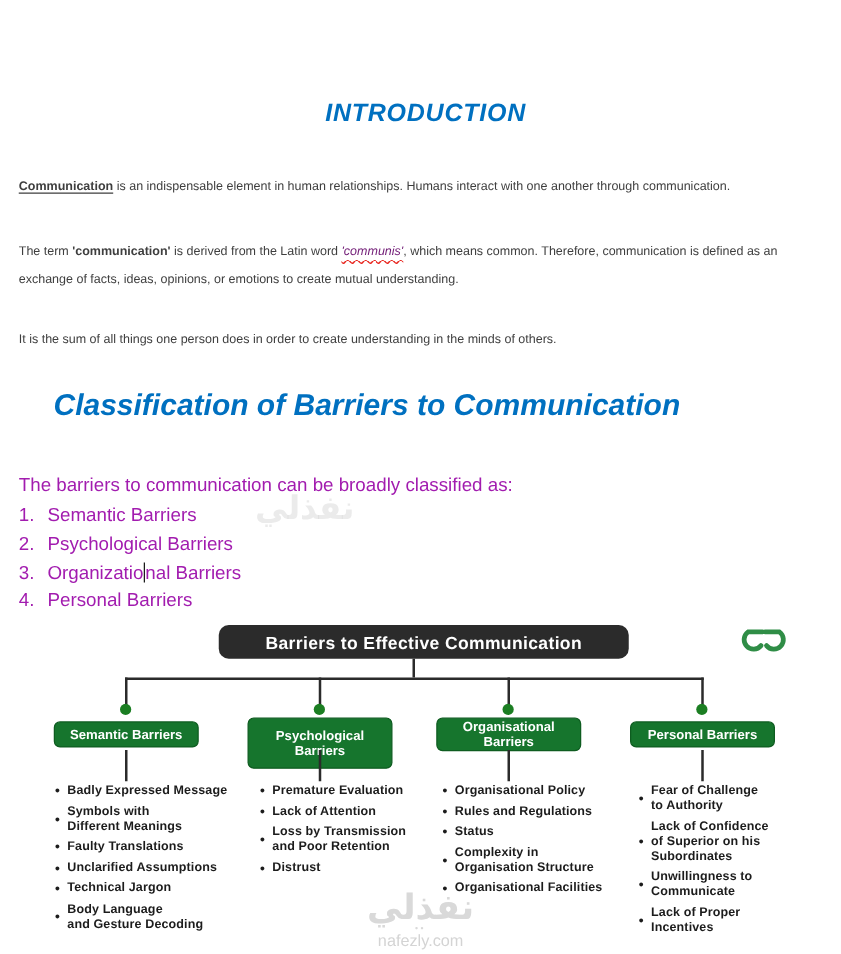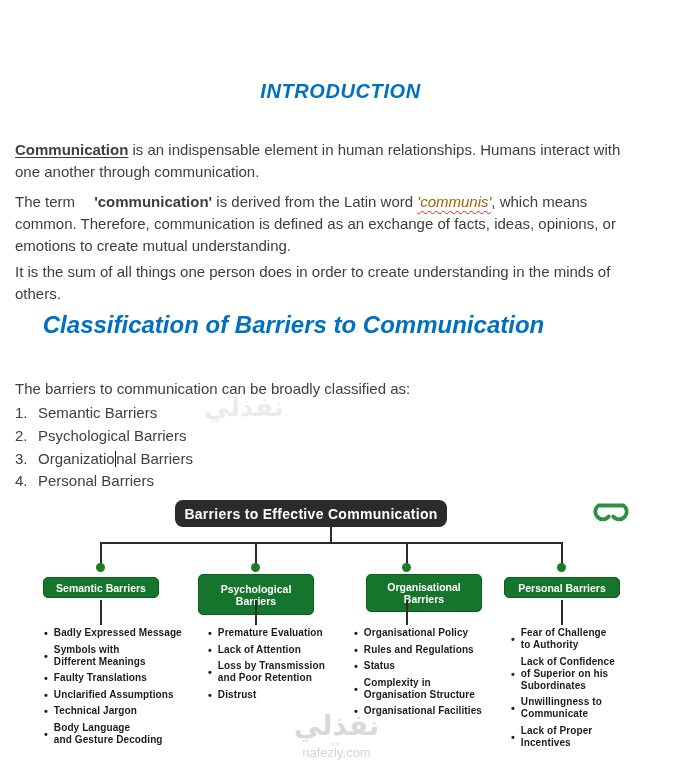--- a/index.html
+++ b/index.html
@@ -17,65 +17,65 @@
     font-family:"DejaVu Sans",sans-serif;font-size:26px;font-weight:bold;
     color:rgba(130,130,130,0.16);letter-spacing:6px;
   }
   
   .intro-title{
     position:absolute;top:76px;left:0;width:673px;margin:4px;text-align:center;
     font-size:20px;font-weight:bold;font-style:italic;letter-spacing:.6px;color:#0070C0;z-index:1;
   }
   .body-par{
     position:absolute;left:15px;width:622px;margin:0;z-index:1;
-    font-size:15px;line-height:22px;color:#3e3e3e;
+    font-size:10px;line-height:22px;color:#3e3e3e;
   }
   .p1{top:139px}.p2{top:191px}.p3{top:261px}
   .lead-underline{font-weight:bold;text-decoration:underline;text-underline-offset:2px;}
-  .term-bold{font-weight:bold;margin-left:15px;}
+  .term-bold{font-weight:bold;}
   .latin{
-    color:#a16207;font-style:italic;
+    color:#701a75;font-style:italic;
     text-decoration-line:underline;text-decoration-style:wavy;
     text-decoration-color:#e8261f;text-decoration-thickness:1px;text-underline-offset:3px;
   }
   .class-title{
     position:absolute;top:311px;left:0;width:587px;margin:0;text-align:center;
     font-size:24px;font-weight:bold;font-style:italic;color:#0070C0;z-index:1;
   }
-  .list-block{position:absolute;top:378px;left:15px;width:640px;z-index:1;color:#404040;font-size:15px;}
+  .list-block{position:absolute;top:378px;left:15px;width:640px;z-index:1;color:#a21caf;font-size:15px;}
   .list-lead{line-height:22px;margin-bottom:2px;}
   .num-list{margin:0;padding:0;list-style:none;}
   .num-row{display:flex;line-height:22.8px;}
   .num{width:23px;flex:0 0 23px;}
   .caret{display:inline-block;width:1.5px;height:16px;background:#1a1a1a;vertical-align:-3px;}
   
   .diagram{position:absolute;top:490px;left:0;width:673px;height:273px;z-index:1;}
   .dg-title{
-    position:absolute;left:175px;top:10px;width:272px;height:27px;
+    position:absolute;left:175px;top:10px;width:328px;height:27px;
     background:#2b2b2b;border-radius:8px;color:#ffffff;
     display:flex;align-items:center;justify-content:center;
     font-size:14px;font-weight:bold;letter-spacing:.3px;
   }
   .dg-logo{position:absolute;left:588px;top:7px;width:46px;height:29px;}
   .ln{position:absolute;background:#2b2b2b;}
   .stem-root{left:330px;top:37px;width:2px;height:15px;}
   .hline{left:100px;top:52px;width:463px;height:2px;}
   .drop{top:52px;width:2px;height:23px;}
   .stem2{top:110px;width:2px;height:25px;}
   .cx0{left:100px}.cx1{left:255px}.cx2{left:406px}.cx3{left:561px}
   .dot{position:absolute;top:73px;width:9px;height:9px;border-radius:50%;background:#1b7e22;}
   .dot0{left:96px}.dot1{left:251px}.dot2{left:402px}.dot3{left:557px}
   .gbox{
     position:absolute;width:116px;background:#16752d;border:1px solid #0e5c20;border-radius:5px;
     color:#fff;font-weight:bold;font-size:10.5px;line-height:12px;text-align:center;
     display:flex;align-items:center;justify-content:center;white-space:pre-line;box-sizing:border-box;
   }
   .gb0{left:43px;top:87px;height:21px;}
   .gb1{left:198px;top:84px;height:41px;}
-  .gb2{left:366px;top:84px;height:38px;}
+  .gb2{left:349px;top:84px;height:27px;}
   .gb3{left:504px;top:87px;height:21px;}
   .dlist{position:absolute;top:137px;margin:0;padding:0;list-style:none;display:flex;flex-direction:column;gap:4.5px;}
   .dl0{left:44px;width:158px}.dl1{left:208px;width:152px}.dl2{left:354px;width:150px}.dl3{left:511px;width:130px}
   .dli{display:flex;align-items:center;gap:6px;font-size:10px;font-weight:bold;line-height:12px;color:#1c1c1c;}
   .blt{flex:0 0 auto;font-size:11px;line-height:10px;}
   .txt{white-space:pre-line;letter-spacing:.1px;}
 </style>
 </head>
 <body>
 

